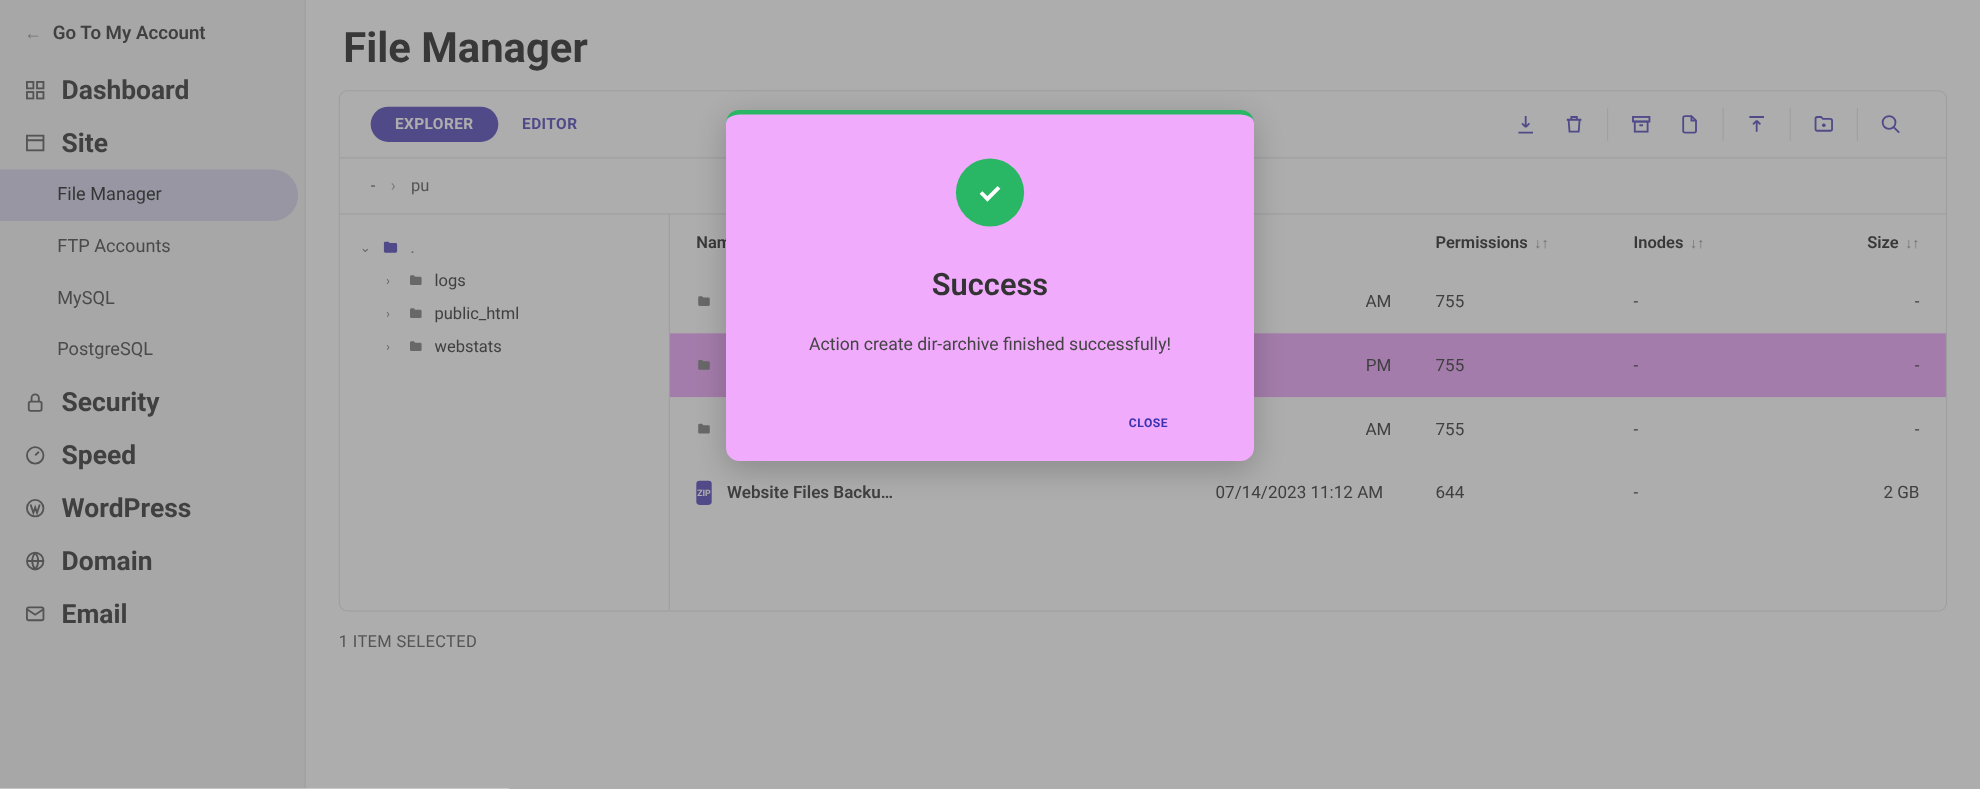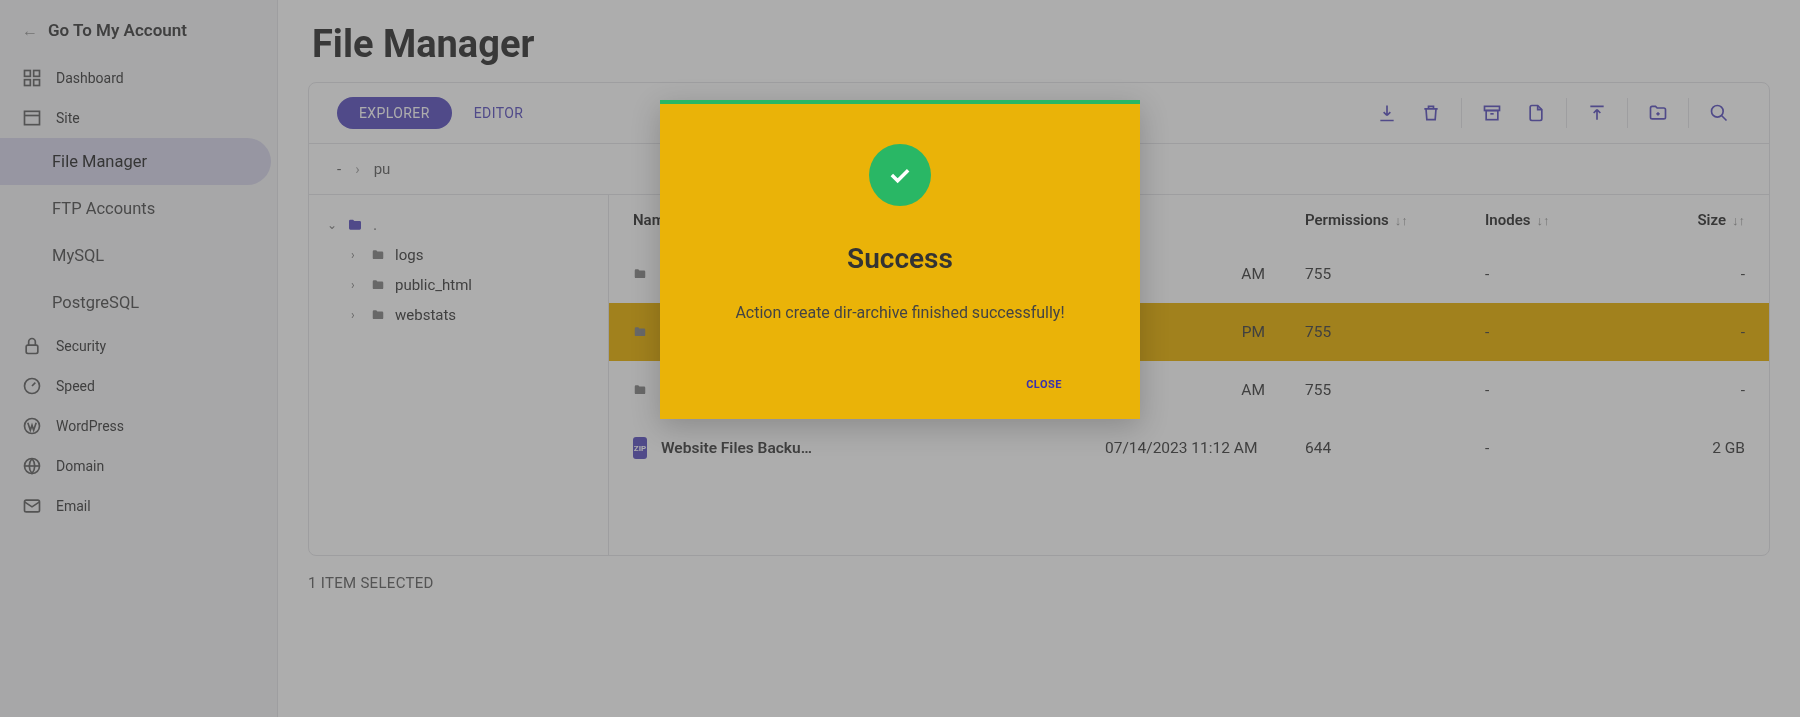--- a/index.html
+++ b/index.html
@@ -1,30 +1,30 @@
 <!DOCTYPE html>
 <html><head>
 <meta charset="utf-8">
 <style>
 *{box-sizing:border-box;margin:0;padding:0;font-family:-apple-system,BlinkMacSystemFont,"Segoe UI",Roboto,sans-serif}
 body{width:1800px;height:717px;overflow:hidden;background:#f5f5f7;position:relative}
 .app{display:flex;width:100%;height:100%}
 .sidebar{width:278px;background:#f5f5f7;border-right:1px solid #e5e5e8;padding:14px 0;flex-shrink:0}
 .back-link{display:flex;align-items:center;gap:10px;padding:6px 22px 18px;color:#444;font-weight:600;font-size:17px}
 .back-link .arrow{color:#999;font-size:16px}
-.nav-section{padding:10px 22px;display:flex;align-items:center;gap:14px;color:#444;font-weight:400;font-size:14px}
+.nav-section{padding:10px 22px;display:flex;align-items:center;gap:14px;color:#444;font-weight:700;font-size:24px}
 .nav-section svg{width:20px;height:20px;color:#666}
 .nav-sub{padding:14px 22px 14px 52px;color:#555;font-size:16.5px}
 .nav-sub.active{background:#d9d8ec;border-radius:0 24px 24px 0;margin-right:6px;color:#333}
 .main{flex:1;background:#fff;overflow:hidden}
 .page-title{font-size:38px;font-weight:700;color:#363636;padding:22px 34px 16px}
 .content-card{border:1px solid #e6e6e9;border-radius:8px;margin:0 30px}
 .toolbar{display:flex;align-items:center;padding:14px 28px;border-bottom:1px solid #e6e6e9}
 .tabs{display:flex;gap:0}
-.tab{padding:8px 22px;font-size:14px;font-weight:400;letter-spacing:.4px;border-radius:18px}
+.tab{padding:8px 22px;font-size:14px;font-weight:700;letter-spacing:.4px;border-radius:18px}
 .tab.active{background:#5f55c2;color:#fff}
 .tab.inactive{color:#5f55c2;background:transparent}
 .toolbar-icons{margin-left:auto;display:flex;align-items:center;gap:0}
 .ticon{width:44px;height:28px;display:flex;align-items:center;justify-content:center;color:#5f55c2}
 .tdivider{width:1px;height:30px;background:#e6e6e9;margin:0 8px}
 .breadcrumb{padding:16px 28px;color:#666;border-bottom:1px solid #e6e6e9;display:flex;align-items:center;gap:14px;font-size:15px}
 .file-area{display:flex}
 .tree{width:300px;border-right:1px solid #e6e6e9;padding:14px 12px;min-height:360px}
 .tree-root{display:flex;align-items:center;gap:8px;padding:6px 6px}
 .tree-root svg{color:#5f55c2}
@@ -34,28 +34,28 @@
 .tree-item svg.file{color:#aaa}
 .listing{flex:1}
 .list-header{display:flex;padding:16px 24px;color:#363636;font-weight:600;font-size:15px}
 .col-name{flex:1}
 .col-date{width:200px}
 .col-perm{width:180px}
 .col-inodes{width:160px}
 .col-size{width:100px;text-align:right}
 .sort-ic{color:#999;margin-left:6px;font-size:13px}
 .row{display:flex;padding:18px 24px;color:#444;font-size:15.5px;align-items:center}
-.row.sel{background:#eab308}
+.row.sel{background:#f0abfc}
 .row .col-name{display:flex;align-items:center;gap:14px;font-weight:600}
 .fic{width:14px;height:22px;display:flex;align-items:center;justify-content:center}
 .fic.folder{color:#888}
 .fic.zip{background:#5f55c2;color:#fff;border-radius:3px;font-size:8px;font-weight:700}
 .footer-bar{padding:18px 30px;color:#666;font-size:15px;letter-spacing:.3px}
 .overlay{position:absolute;inset:0;background:rgba(60,60,60,.42);display:flex;align-items:flex-start;justify-content:center;padding-top:100px}
-.dialog{width:480px;background:#eab308;border-radius:0;border-top:4px solid #29b765;padding:40px 30px 20px;text-align:center;box-shadow:0 8px 28px rgba(0,0,0,.2)}
+.dialog{width:480px;background:#f0abfc;border-radius:12px;border-top:4px solid #29b765;padding:40px 30px 20px;text-align:center;box-shadow:0 8px 28px rgba(0,0,0,.2)}
 .dialog .circle{width:62px;height:62px;border-radius:50%;background:#29b765;margin:0 auto 36px;display:flex;align-items:center;justify-content:center;color:#fff}
 .dialog h2{font-size:28px;font-weight:600;color:#333;margin-bottom:28px}
 .dialog p{color:#444;font-size:16px;margin-bottom:48px}
 .dialog .actions{text-align:right}
 .dialog .close-btn{color:#3931b0;font-weight:700;font-size:11px;letter-spacing:.5px;background:none;border:none;padding:8px 48px 8px 8px;cursor:pointer}
 </style>
 </head>
 <body>
 
 <div class="app">

